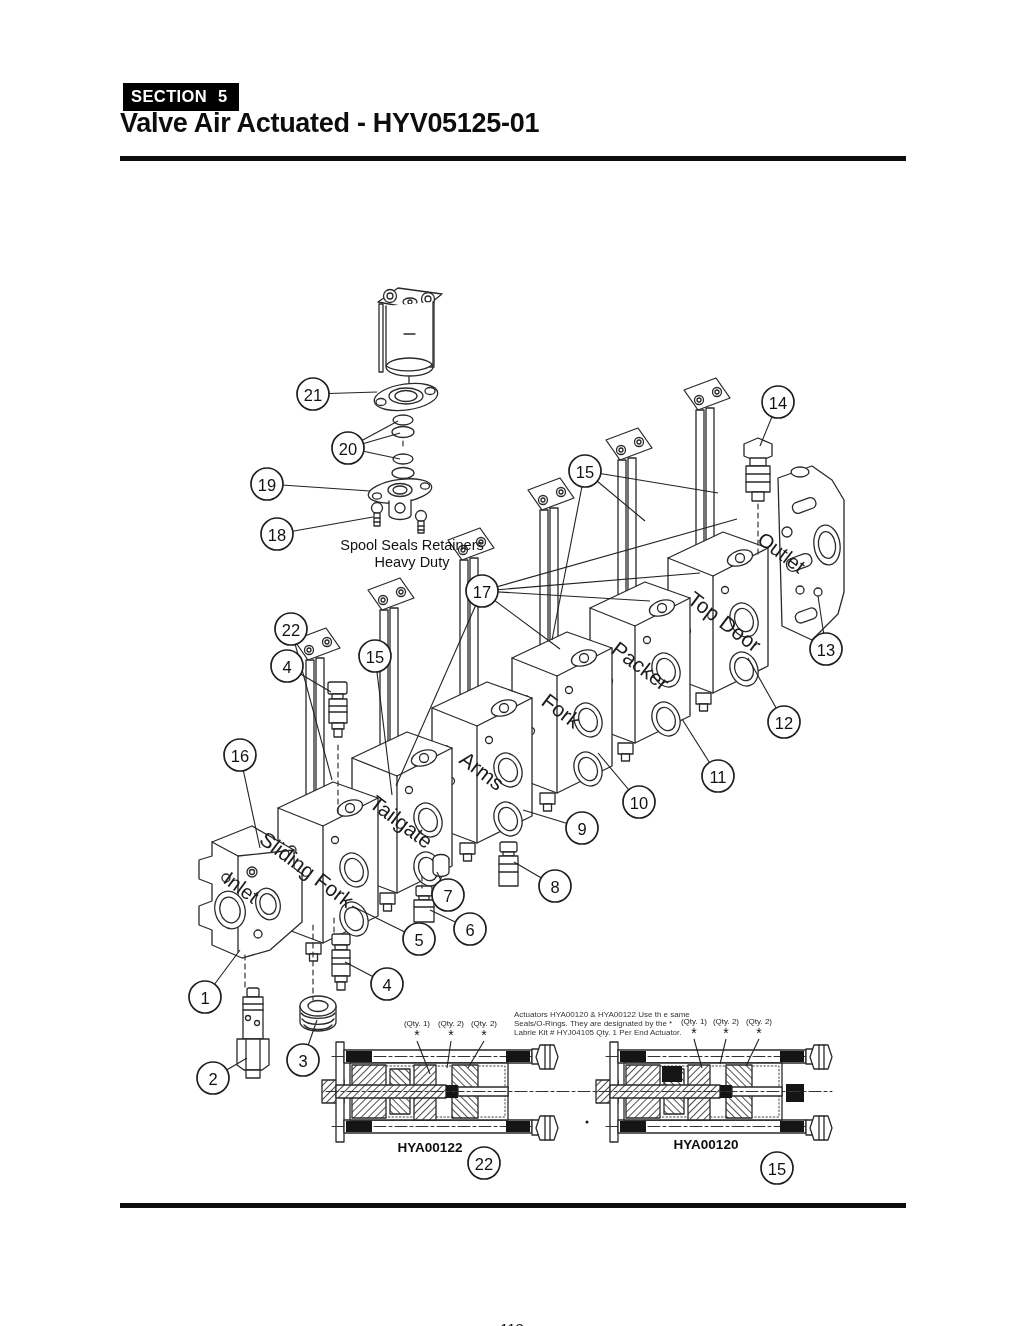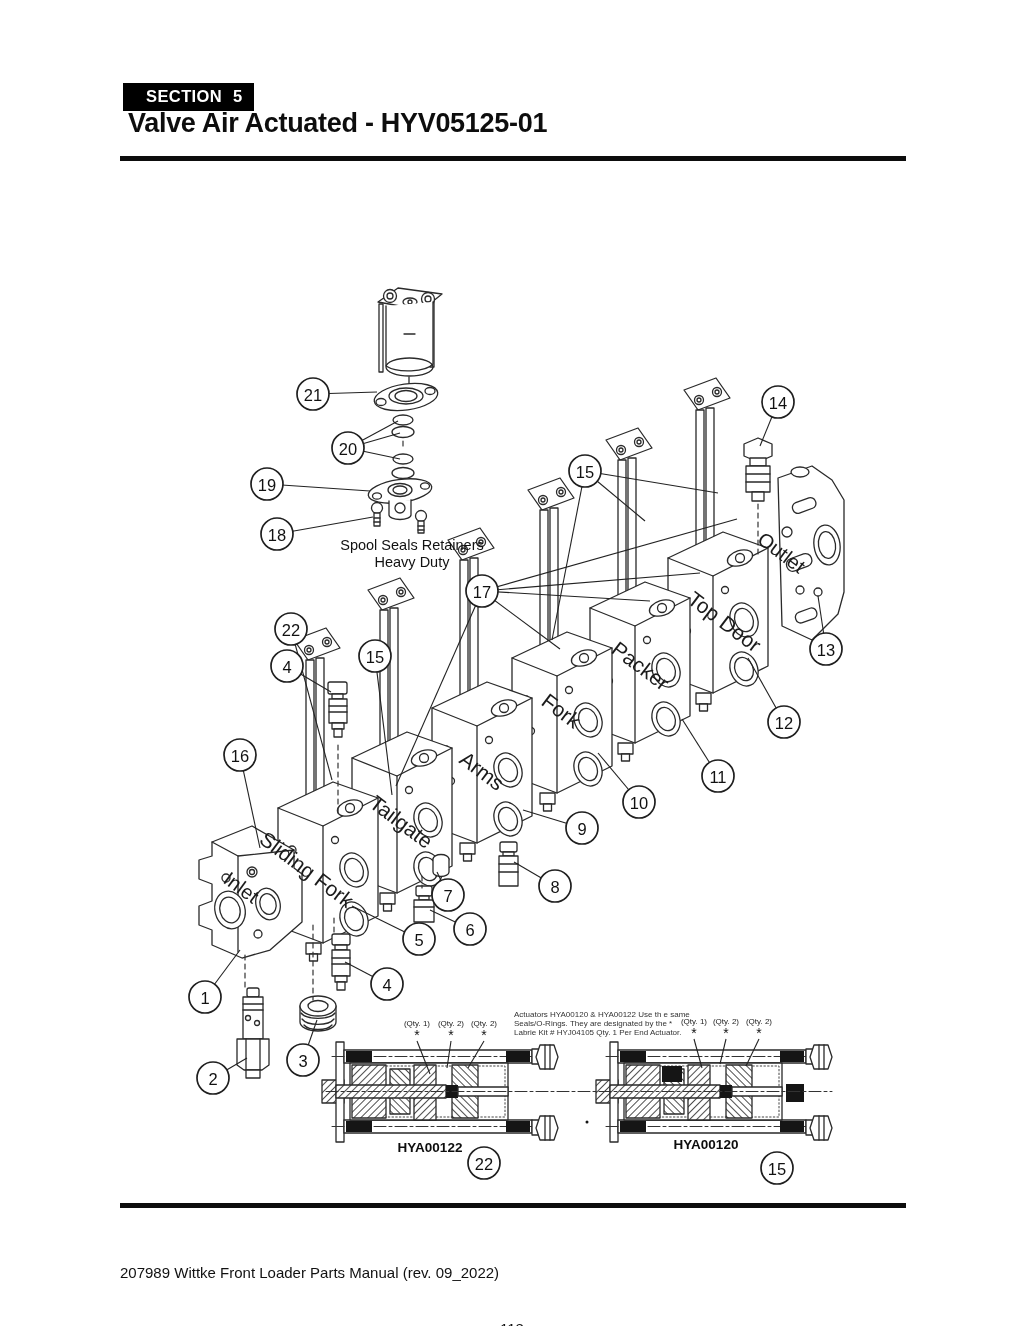--- a/index.html
+++ b/index.html
@@ -1,20 +1,20 @@
 <!DOCTYPE html>
 <html><head>
 <meta charset="utf-8">
 <style>
   html,body{margin:0;padding:0;background:#fff;}
   .page{position:relative;width:1024px;height:1326px;background:#fff;overflow:hidden;
         font-family:"Liberation Sans",sans-serif;color:#111;}
   .section-badge{position:absolute;left:123px;top:83px;background:#000;color:#fff;
-        font-size:16.5px;font-weight:bold;padding:4px 11px 5px 23px;letter-spacing:.4px;word-spacing:6px;}
-  .title{position:absolute;left:128px;top:108px;margin:0;font-size:27px;font-weight:bold;
+        font-size:16.5px;font-weight:bold;padding:4px 11px 5px 8px;letter-spacing:.4px;word-spacing:6px;}
+  .title{position:absolute;left:120px;top:108px;margin:0;font-size:27px;font-weight:bold;
         letter-spacing:-.3px;color:#0d0d0d;white-space:nowrap;}
   .rule{position:absolute;left:120px;width:786px;height:4.5px;background:#0d0d0d;}
   .rule-top{top:156px;}
   .rule-bottom{top:1203px;}
   .footer-text{position:absolute;left:120px;top:1264px;font-size:15px;color:#111;}
   .footer-page{position:absolute;left:500px;top:1320px;font-size:15px;color:#111;}
   svg.diagram{position:absolute;left:0;top:0;}
   .art{fill:#fff;stroke:#2a2a2a;stroke-width:1.3;stroke-linejoin:round;stroke-linecap:round;}
   .nofill{fill:none;}
   .solid{fill:#151515;stroke:none;}
@@ -421,15 +421,14 @@
         <circle cx="303" cy="1060" r="16" class="callout-circle"></circle>
         <text x="303" y="1061" class="callout-num">3</text>
         <circle cx="484" cy="1163" r="16" class="callout-circle"></circle>
         <text x="484" y="1164" class="callout-num">22</text>
         <circle cx="777" cy="1168" r="16" class="callout-circle"></circle>
         <text x="777" y="1169" class="callout-num">15</text>
       </g>
   </svg>
 
   <div class="rule rule-bottom"></div>
-  <div class="footer-text">207989 Wittke Front Loader Parts Manual (rev. 09_2022)</div>
   <div class="footer-page">118</div>
 </div>
 
 </body></html>

